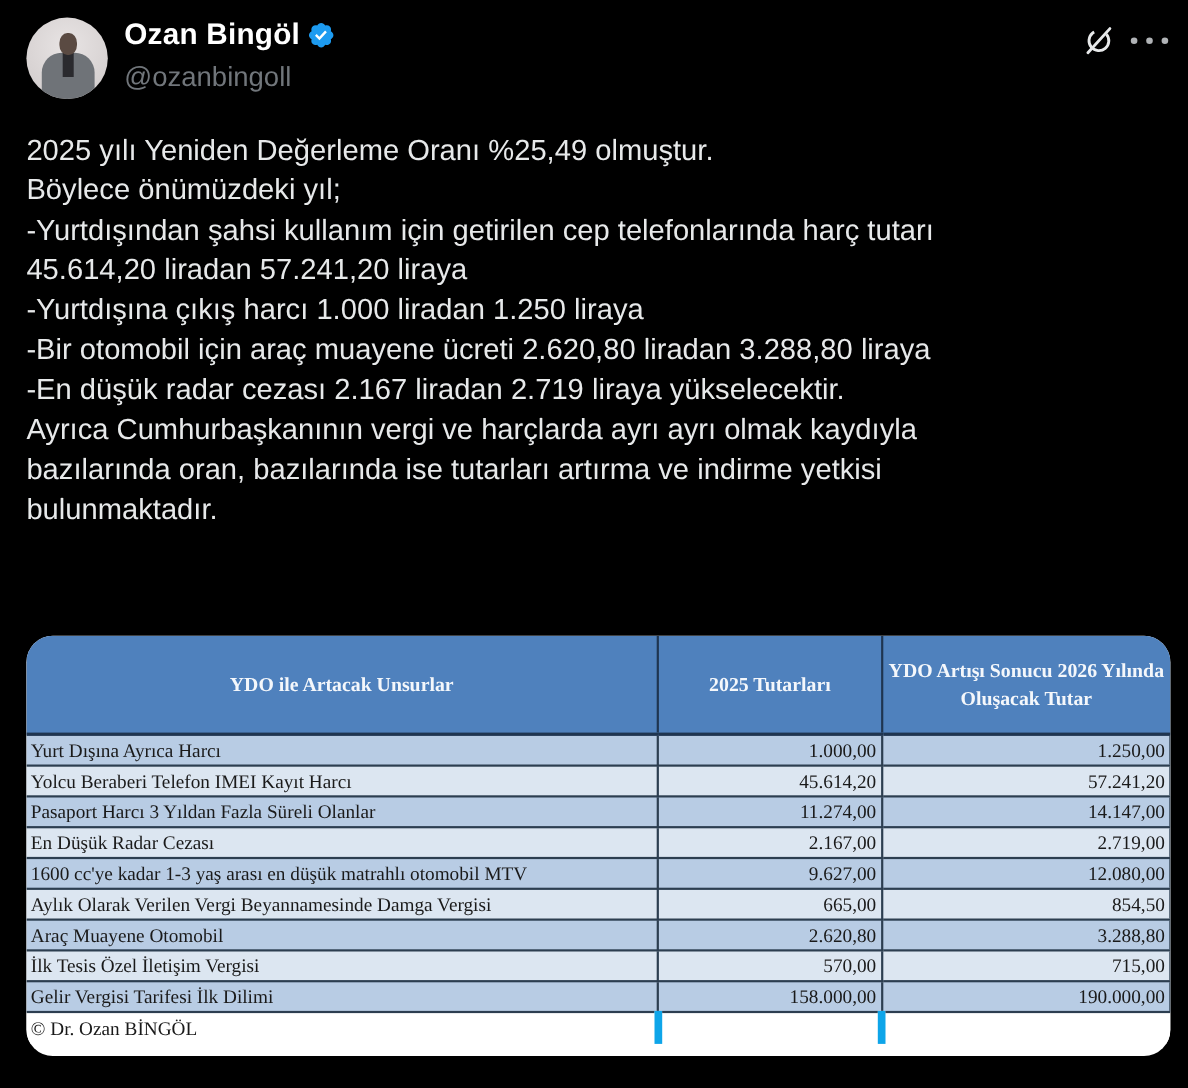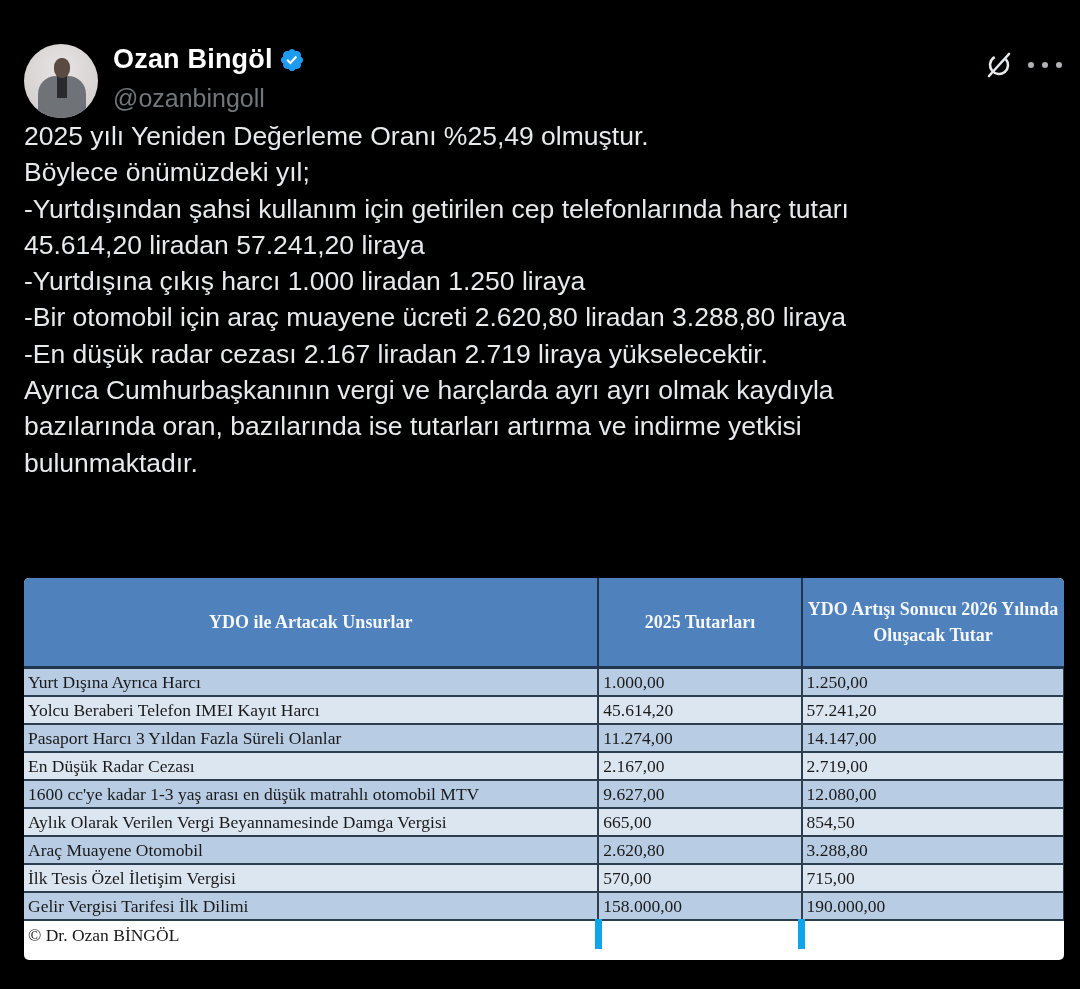--- a/index.html
+++ b/index.html
@@ -1,21 +1,21 @@
 <!DOCTYPE html>
 <html><head>
 <meta charset="utf-8">
 <style>
   html, body { margin: 0; padding: 0; }
   body {
     width: 1080px; height: 989px; background: #000; overflow: hidden;
     font-family: "Liberation Sans", sans-serif; color: #e7e9ea;
     position: relative;
   }
-  .header { position: absolute; left: 24px; top: 14px; width: 1040px; height: 80px; margin-top: 28px; }
+  .header { position: absolute; left: 24px; top: 14px; width: 1040px; height: 80px; }
   .avatar {
     position: absolute; left: 0; top: 2px; width: 74px; height: 74px; border-radius: 50%;
     background: radial-gradient(circle at 50% 35%, #e8e4e4 0%, #d9d4d4 60%, #cfcaca 100%);
     overflow: hidden;
   }
   .avatar .head { position: absolute; left: 30px; top: 14px; width: 16px; height: 20px; border-radius: 45%; background: #5a4a42; }
   .avatar .body { position: absolute; left: 14px; top: 32px; width: 48px; height: 46px; border-radius: 18px 18px 4px 4px; background: #6f7378; }
   .avatar .shirt { position: absolute; left: 33px; top: 32px; width: 10px; height: 22px; background: #2a2a2e; }
   .name-row { position: absolute; left: 89px; top: 2px; display: flex; align-items: center; }
   .name { font-size: 27px; font-weight: bold; color: #fff; letter-spacing: 0.2px; }
@@ -23,36 +23,36 @@
   .handle { position: absolute; left: 89px; top: 42px; font-size: 25px; color: #71767b; }
   .grok-icon { position: absolute; right: 50px; top: 8px; width: 30px; height: 30px; }
   .more-icon { position: absolute; right: 2px; top: 8px; width: 34px; height: 30px; display: flex; align-items: center; justify-content: space-between; }
   .more-icon span { width: 6px; height: 6px; border-radius: 50%; background: #b0b3b6; }
 
   .tweet-text { position: absolute; left: 24px; top: 118px; width: 1040px; font-size: 26.5px; line-height: 36.3px; color: #e7e9ea; }
   .tweet-text div { white-space: nowrap; }
 
   .media {
     position: absolute; left: 24px; top: 578px; width: 1040px; height: 382px;
-    border-radius: 5px; overflow: hidden; background: #fff;
+    border-radius: 24px; overflow: hidden; background: #fff;
   }
   table { border-collapse: collapse; width: 1040px; font-family: "Liberation Serif", serif; }
   th {
     background: #4f81bd; color: #f4f7fb; font-weight: bold; font-size: 18px;
     height: 86px; border-right: 2px solid #1f3550; border-bottom: 3px solid #1f3550; text-align: center; line-height: 26px;
   }
   th:last-child { border-right: none; }
   td {
     font-size: 17.5px; color: #1a1a1a; height: 26px; padding: 0 4px;
     border-bottom: 2px solid #2c3e50; border-right: 2px solid #2c3e50; white-space: nowrap;
   }
   td:last-child { border-right: 1px solid #2c3e50; margin-left: 38px; }
   tr.odd td { background: #b8cce4; }
   tr.even td { background: #dce6f1; }
-  td.num { padding-right: 4px; }
+  td.num { text-align: right; padding-right: 4px; }
   .col1 { width: 572px; }
   .col2 { width: 200px; }
   .col3 { width: 260px; }
   .footer-row td { background: #fff; border-bottom: none; height: 28px; border-right: 7px solid #0ea5e9; }
   .footer-row td:last-child { border-right: none; }
 </style>
 </head>
 <body>
 
 <div class="header">

